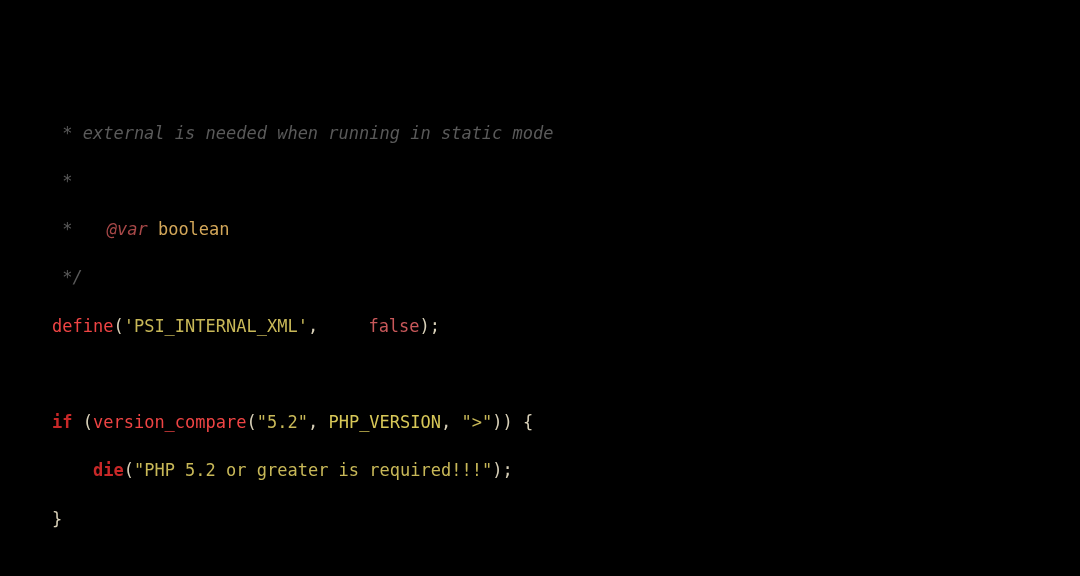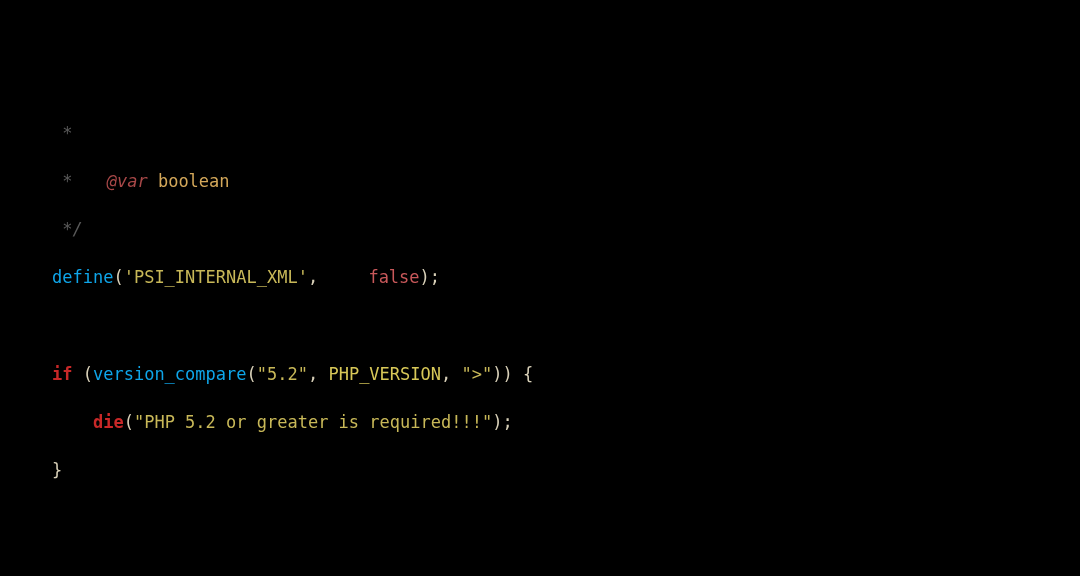--- a/index.html
+++ b/index.html
@@ -17,32 +17,33 @@
   .code-container {
     padding: 0;
     padding-left: 52px;
     padding-top: 0;
   }
   .line { display: block; min-height: 1.42em; }
   .comment { color: #5a5a5a; font-style: italic; }
   .doctag { color: #a84848; font-style: italic; margin-left: 24px; }
   .doctype { color: #d4a85a; }
   .keyword { color: #c82828; font-weight: 700; }
-  .func { color: #0ea5e9; }
+  .func { color: #ef4444; }
   .string { color: #c8b858; }
   .punct { color: #d8d0b8; }
   .boolval { color: #c8585a; margin-left: 40px; }
   .constname { color: #d8c858; }
 </style>
 </head>
 <body>
 
 
 
 <div class="code-container">
+<span class="line"><span class="comment"> * external is needed when running in static mode</span></span>
 <span class="line"><span class="comment"> *</span></span>
 <span class="line"><span class="comment"> * </span><span class="doctag">@var</span><span class="doctype"> boolean</span></span>
 <span class="line"><span class="comment"> */</span></span>
 <span class="line"><span class="func">define</span><span class="punct">(</span><span class="string">'PSI_INTERNAL_XML'</span><span class="punct">, </span><span class="boolval">false</span><span class="punct">);</span></span>
 <span class="line"> </span>
 <span class="line"><span class="keyword">if</span><span class="punct"> (</span><span class="func">version_compare</span><span class="punct">(</span><span class="string">"5.2"</span><span class="punct">, </span><span class="constname">PHP_VERSION</span><span class="punct">, </span><span class="string">"&gt;"</span><span class="punct">)) {</span></span>
 <span class="line">    <span class="keyword">die</span><span class="punct">(</span><span class="string">"PHP 5.2 or greater is required!!!"</span><span class="punct">);</span></span>
 <span class="line"><span class="punct">}</span></span>
 
 

